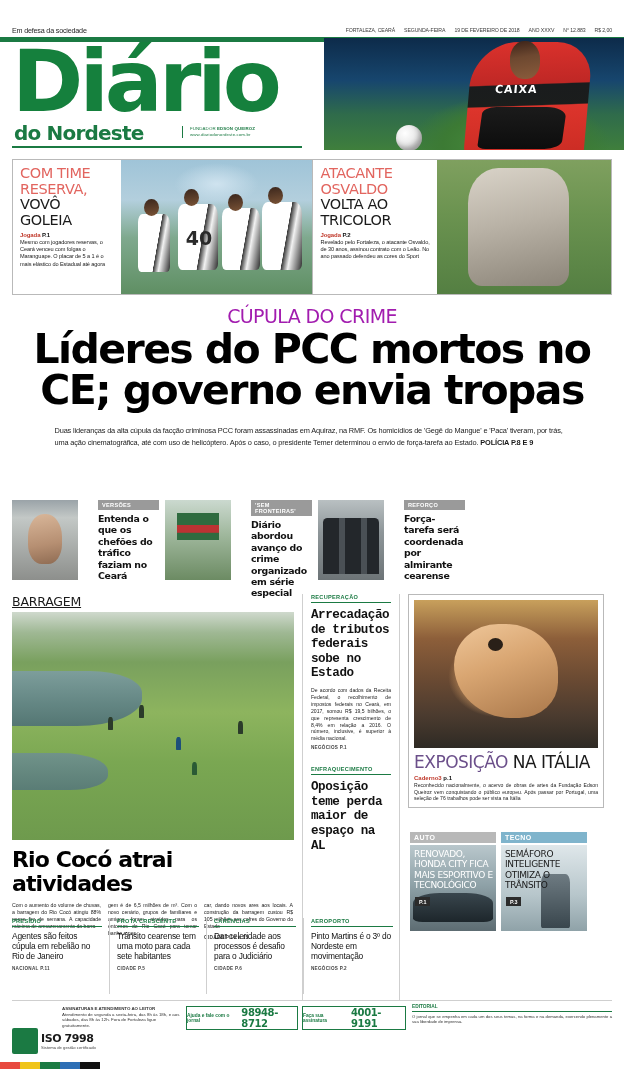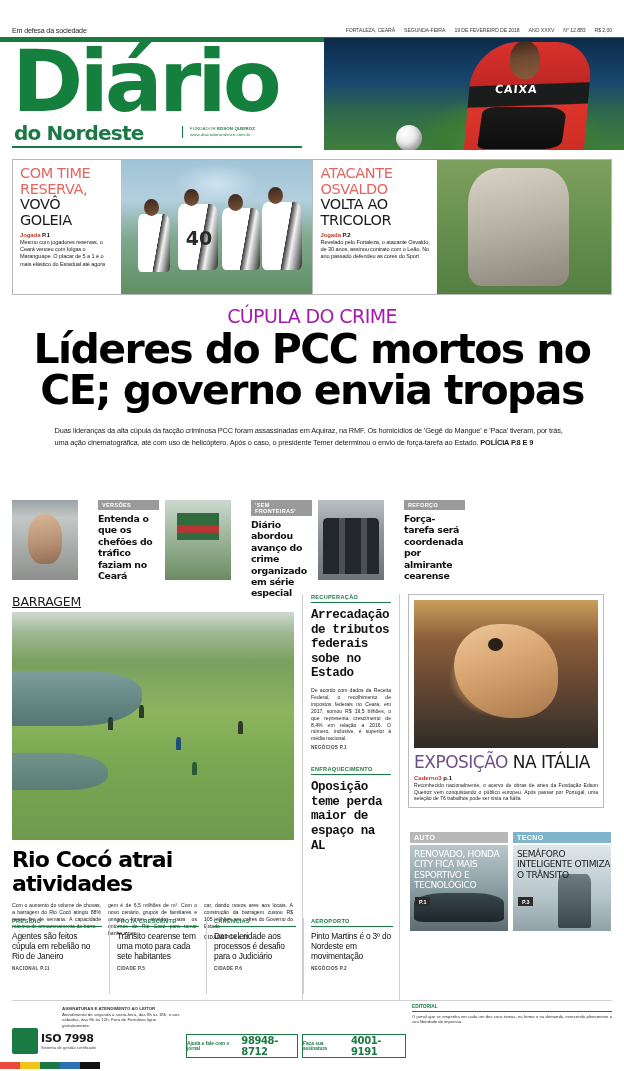--- a/index.html
+++ b/index.html
@@ -272,21 +272,21 @@
     font-family: "DejaVu Sans", sans-serif;
     font-size: 17px; line-height: 18px; letter-spacing: -0.5px; color: #6b4f8a;
   }
   .art-title .nb { color: #1a1a1a; }
   .art-sec { margin-top: 4px; font-size: 6px; font-weight: bold; color: #c0392b; }
   .art-sec b { color: #111; }
   .art-body { margin-top: 1px; font-size: 5.1px; line-height: 6.6px; color: #222; text-align: justify; }
 
   
   .promos { position: absolute; left: 410px; top: 832px; width: 202px; height: 104px; display: flex; gap: 5px; }
-  .promo { width: 98px; }
+  .promo { width: 86px; }
   .promo-label { font-size: 7px; font-weight: bold; color: #fff; background: #b8b8b8; padding: 2px 4px; letter-spacing: .4px; display:block; }
   .promo-label.blue { background: #7fb4cc; }
   .promo-body { position: relative; height: 86px; overflow: hidden; margin-top: 2px; }
   .promo-auto { position:absolute; inset:0; background: linear-gradient(180deg,#b9c7cc 0%,#8fa2a8 46%,#5d6c72 100%); }
   .promo-auto::after { content:""; position:absolute; left:4%; top:56%; width:92%; height:34%;
      border-radius: 34% 34% 12% 12%; background: linear-gradient(180deg,#39464d 0%,#1d262b 100%); }
   .promo-tec { position:absolute; inset:0; background: linear-gradient(180deg,#dfe7ea 0%,#b7c6cb 58%,#8fa2a8 100%); }
   .promo-tec::after { content:""; position:absolute; left:46%; top:34%; width:34%; height:62%;
      background: linear-gradient(180deg,#6e7b82 0%,#39464d 100%); border-radius: 16% 16% 4% 4%; }
   .promo-head {
@@ -316,21 +316,21 @@
     position: absolute; left: 12px; top: 24px; width: 96px; height: 34px;
     display: flex; align-items: center; gap: 3px;
   }
   .iso-mark { width: 26px; height: 26px; background: #1b7a43; border-radius: 2px; }
   .iso-txt { font-family:"DejaVu Sans",sans-serif; font-weight:bold; font-size: 11px; color:#1a1a1a; letter-spacing:-0.4px; }
   .iso-sub { font-size: 4.2px; line-height: 5.4px; color:#444; }
   .foot-col { position:absolute; font-size:4.4px; line-height:5.6px; color:#333; }
   .fc-assin { left: 62px; top: 6px; width: 118px; }
   .fc-box {
     position:absolute; top: 6px; height: 24px; border:1px solid #1b7a43;
-    display:flex; align-items:center; justify-content:center; gap:4px;margin-top:28px;
+    display:flex; align-items:center; justify-content:center; gap:4px;
   }
   .fc-box .lbl { font-size: 4.8px; font-weight: bold; color: #1b7a43; }
   .fc-box .num { font-family:"DejaVu Sans",sans-serif; font-weight:bold; font-size: 10px; color:#1b7a43; letter-spacing:-0.4px; }
   .fc-a { left: 186px; width: 112px; }
   .fc-b { left: 302px; width: 104px; }
   .fc-edit { left: 412px; top: 4px; width: 200px; }
   .fc-edit .eh { font-size: 4.8px; font-weight: bold; color: #1b7a43; border-bottom:1px solid #1b7a43; display:block; padding-bottom:1px; }
   .fc-edit .eb { margin-top: 2px; font-size: 4.2px; line-height: 5.4px; color: #333; text-align: justify; }
   .footer-swatch { position:absolute; left: 0; top: 62px; width: 100px; height: 7px;
     background: linear-gradient(90deg,#e84a3f 0 20%,#f0c419 20% 40%,#1b7a43 40% 60%,#2d6fb5 60% 80%,#111 80% 100%); }

